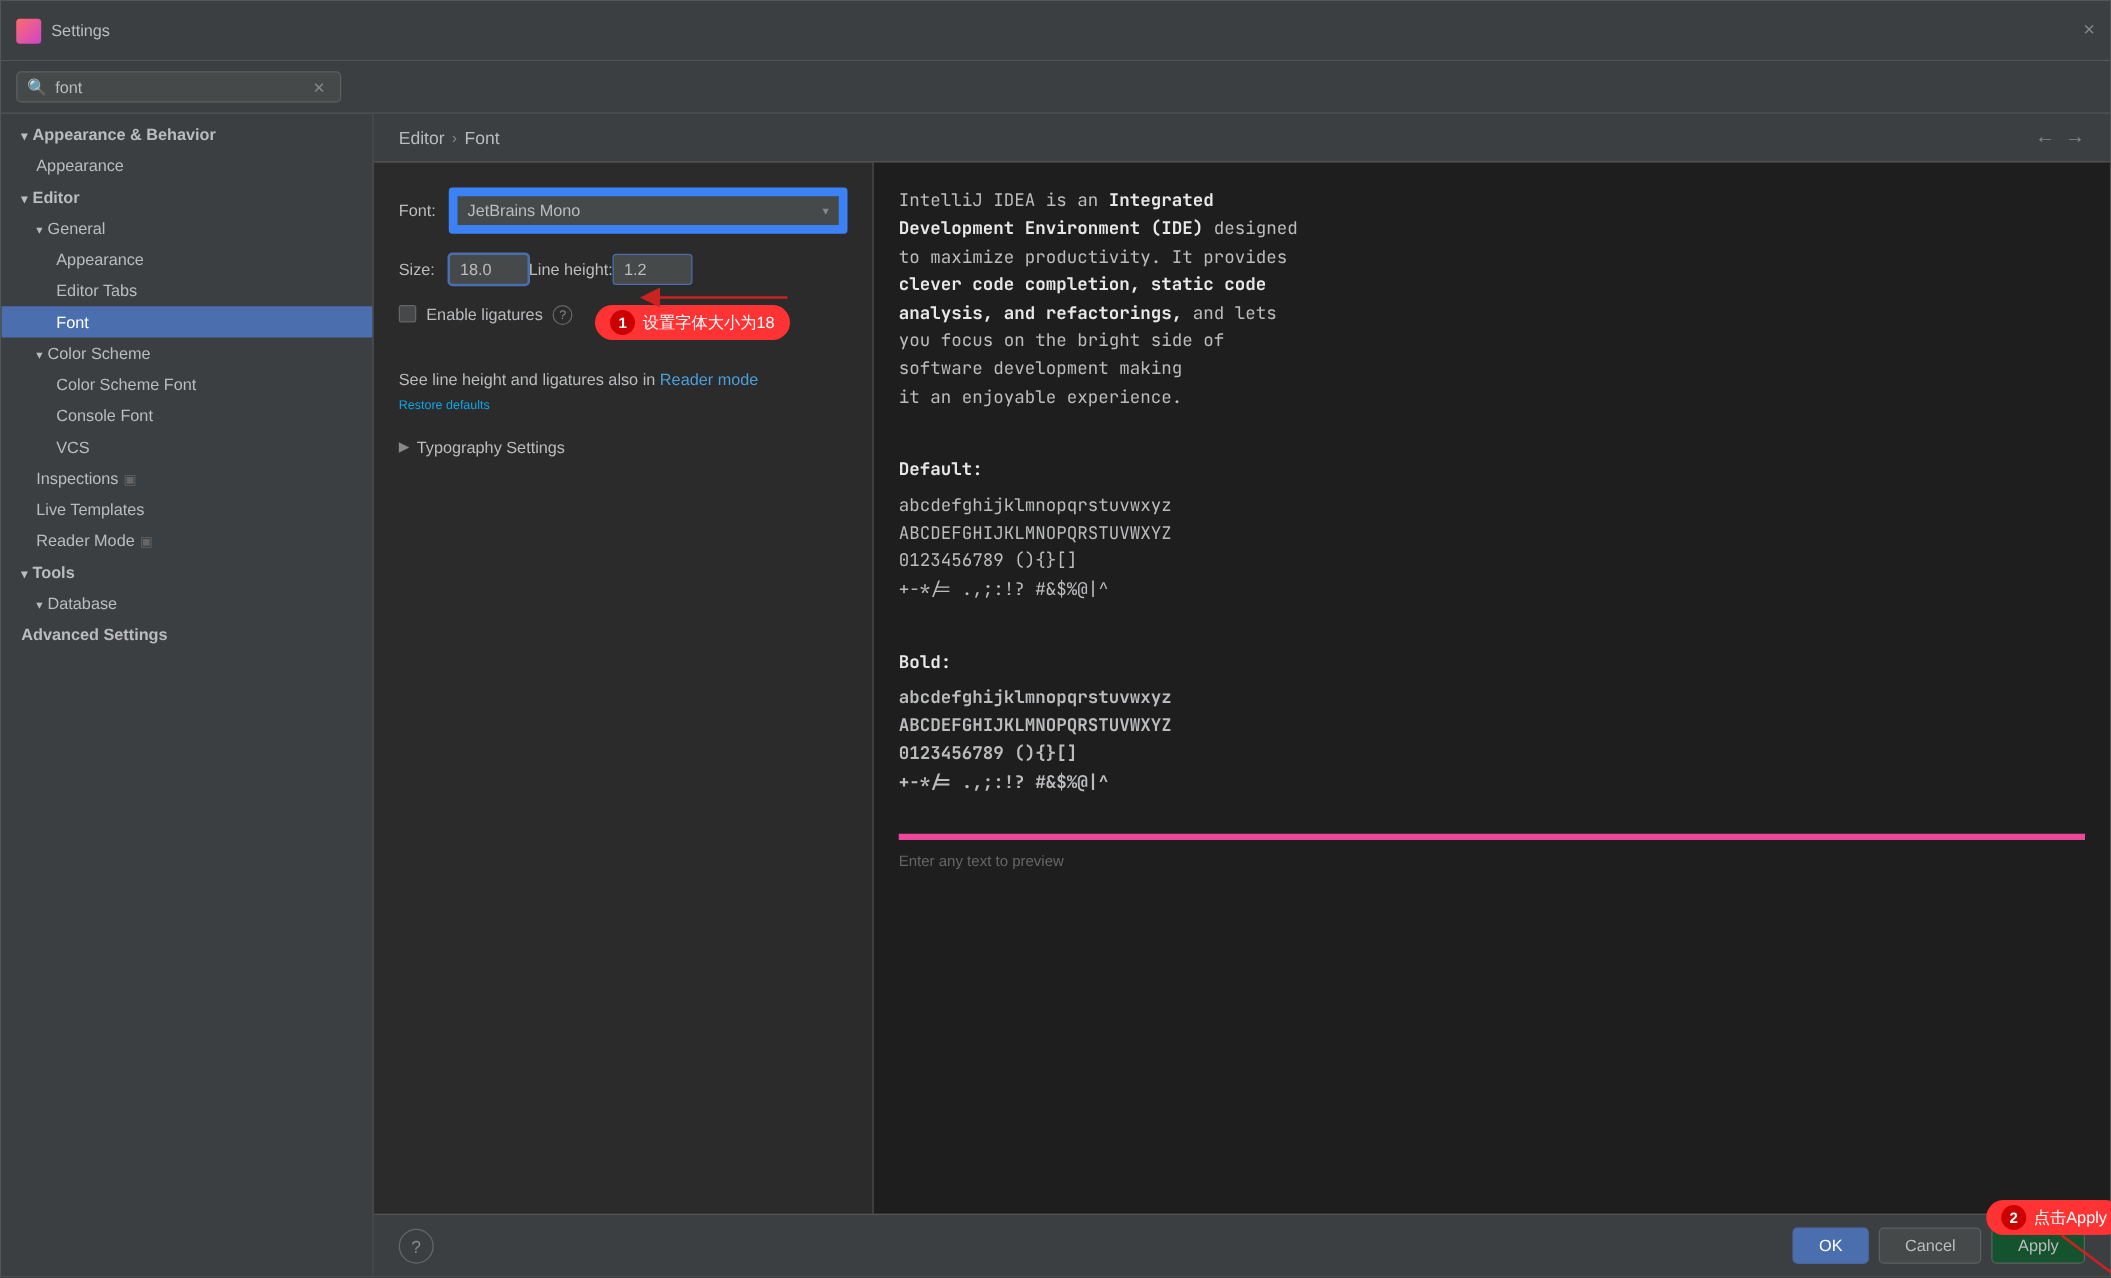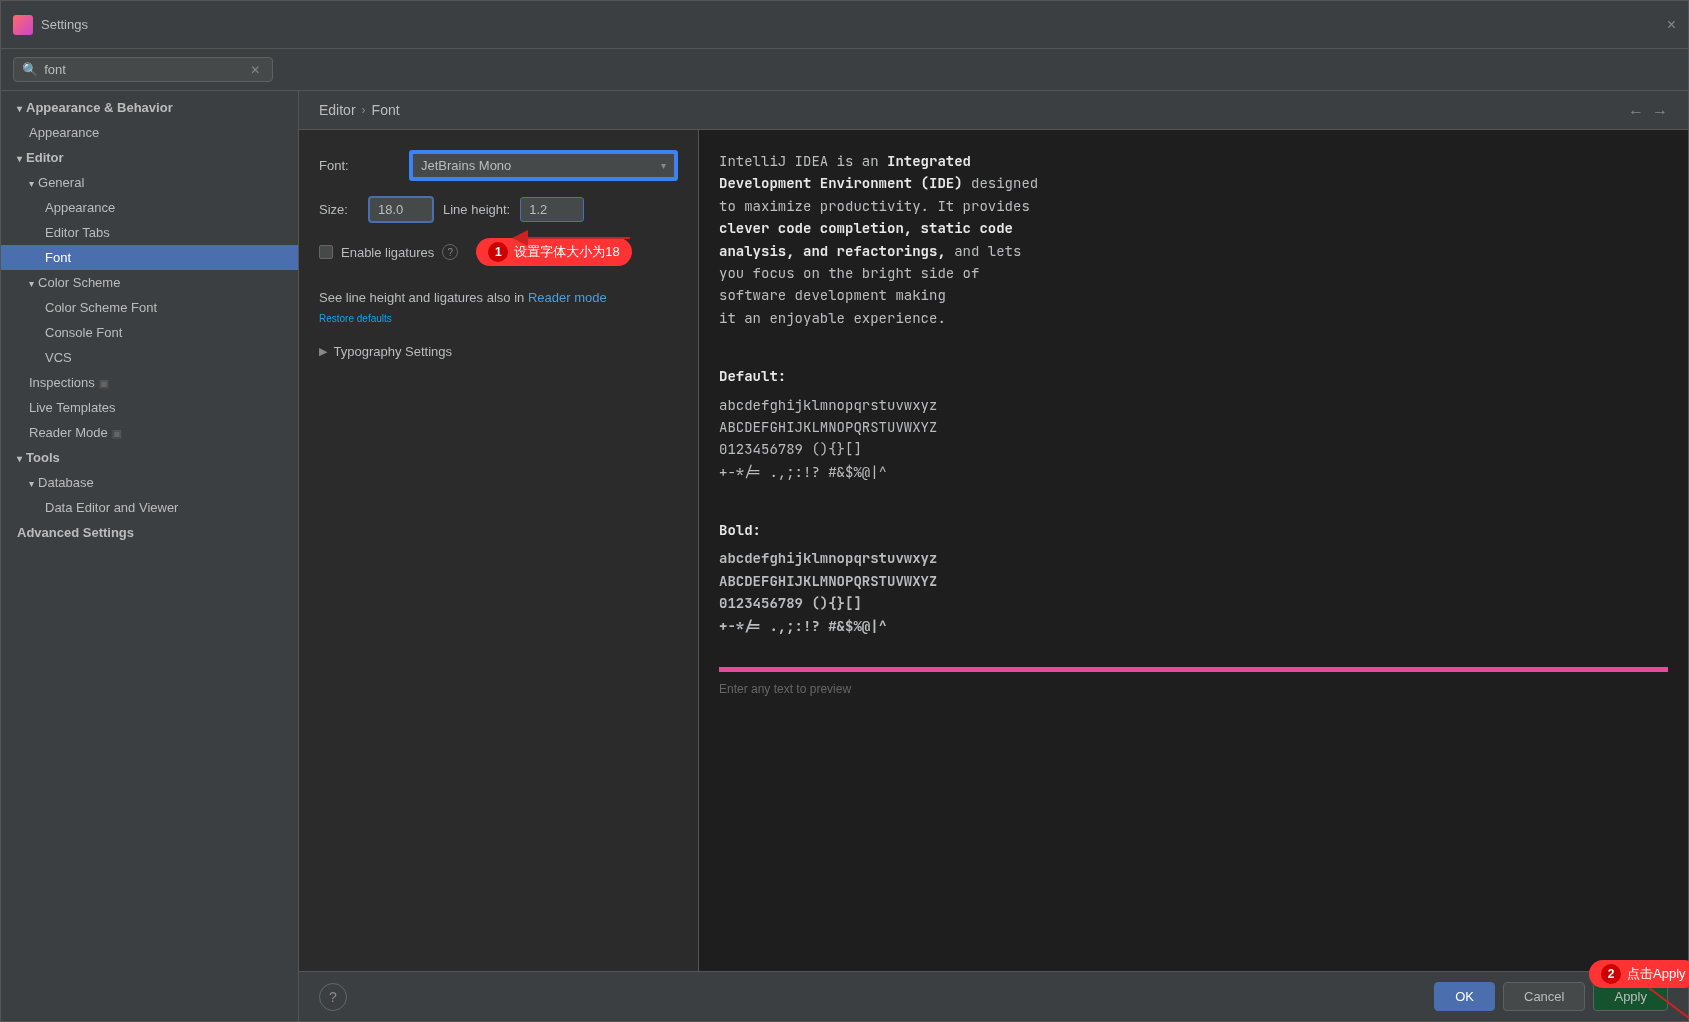--- a/index.html
+++ b/index.html
@@ -162,40 +162,38 @@
       width: 400px;
       padding: 20px;
       border-right: 1px solid #555;
       flex-shrink: 0;
       overflow-y: auto;
     }
     .form-row {
       display: flex;
       align-items: center;
       margin-bottom: 16px;
-      gap: 10px;
     }
     .form-label {
       font-size: 13px;
       color: #bbbcbe;
       min-width: 40px;
     }
     .font-dropdown {
       flex: 1;
       background: #45494a;
-      border: 4px solid #3b82f6;
+      border: 7px solid #3b82f6;
       border-radius: 3px;
       padding: 4px 8px;
       color: #bbbcbe;
       font-size: 13px;
       cursor: pointer;
       display: flex;
       align-items: center;
       justify-content: space-between;
-      margin-left: 40px;
     }
     .font-dropdown-arrow {
       color: #888;
       font-size: 10px;
     }
     .number-input {
       width: 64px;
       background: #45494a;
       border: 1px solid #4b6eaf;
       border-radius: 3px;
@@ -203,21 +201,21 @@
       color: #bbbcbe;
       font-size: 13px;
       text-align: left;
     }
     .number-input.highlighted {
       border-color: #4b6eaf;
       box-shadow: 0 0 0 1px #4b6eaf;
     }
     .checkbox-row {
       display: flex;
-      align-items: center;
+      align-items: flex-start;
       gap: 8px;
       margin-bottom: 16px;
     }
     .checkbox-box {
       width: 14px;
       height: 14px;
       border: 1px solid #666;
       background: #45494a;
       border-radius: 2px;
       flex-shrink: 0;
@@ -405,21 +403,20 @@
           <div class="sidebar-item indent2 active"><span>Font</span></div>
           <div class="sidebar-item indent1"><span class="sidebar-collapse-arrow">▾</span><span>Color Scheme</span></div>
           <div class="sidebar-item indent2"><span>Color Scheme Font</span></div>
           <div class="sidebar-item indent2"><span>Console Font</span></div>
           <div class="sidebar-item indent2"><span>VCS</span></div>
           <div class="sidebar-item indent1"><span>Inspections</span><span class="sidebar-item-icon">▣</span></div>
           <div class="sidebar-item indent1"><span>Live Templates</span></div>
           <div class="sidebar-item indent1"><span>Reader Mode</span><span class="sidebar-item-icon">▣</span></div>
           <div class="sidebar-item" style="font-weight: bold;"><span class="sidebar-collapse-arrow">▾</span><span>Tools</span></div>
           <div class="sidebar-item indent1"><span class="sidebar-collapse-arrow">▾</span><span>Database</span></div>
-          <div class="sidebar-item indent2"><span>Data Editor and Viewer</span></div>
           <div class="sidebar-item" style="font-weight: bold;"><span>Advanced Settings</span></div>
         </div>
 
       <div class="right-panel">
 
         <div class="panel-header">
           <div class="breadcrumb">
             <span>Editor</span>
             <span class="breadcrumb-arrow">›</span>
             <span>Font</span>

